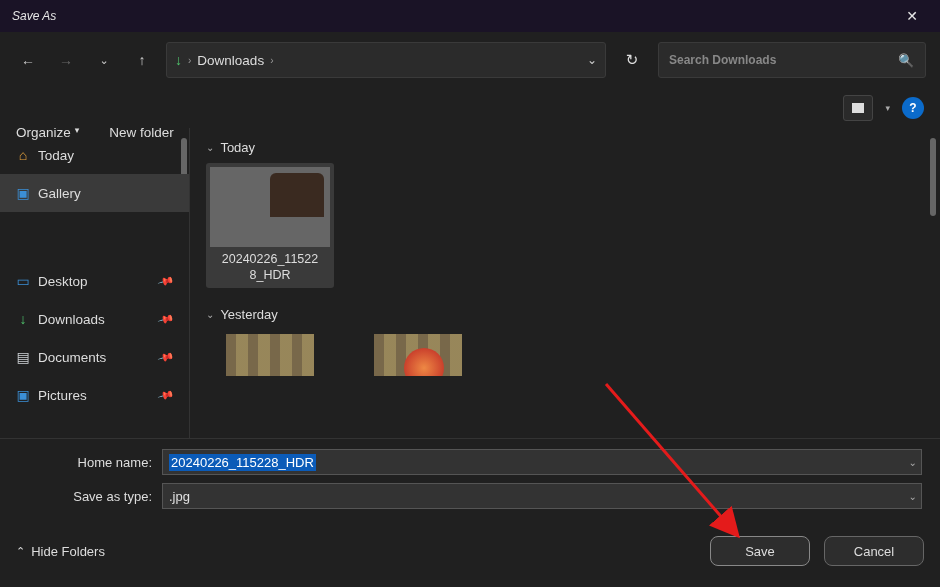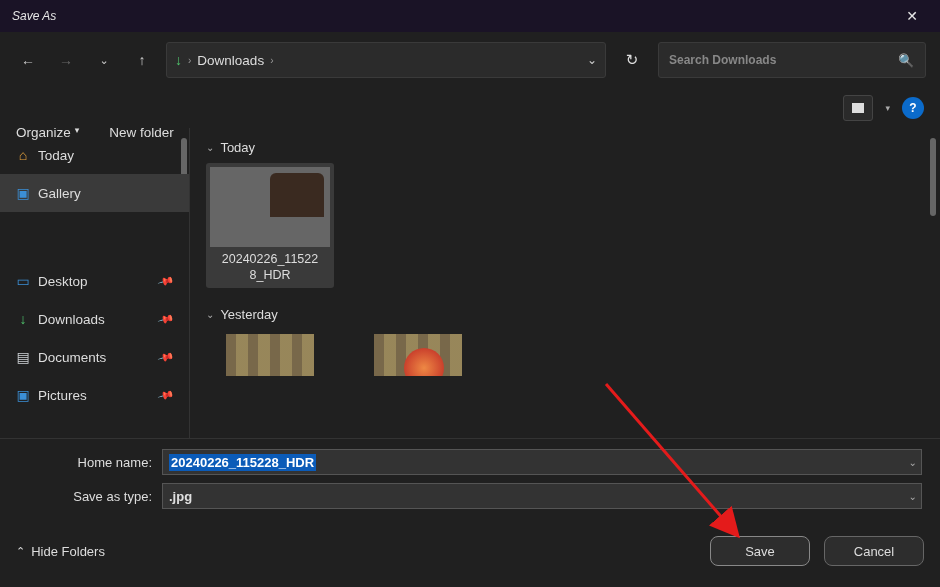--- a/index.html
+++ b/index.html
@@ -66,21 +66,21 @@
 .photo3::after { content: ""; position: absolute; left: 30px; top: 14px; width: 40px; height: 40px; border-radius: 50%; background: radial-gradient(#e84,#b22); }
 .thumb .img.thumb-small { height: 42px; width: 88px; }
 
 .content .scrolltrack { position: absolute; right: 4px; top: 10px; width: 6px; height: 78px; background: #666; border-radius: 3px; }
 
 
 .formpanel { padding: 10px 18px 6px 18px; border-top: 1px solid #333; }
 .formrow { display: flex; align-items: center; gap: 10px; margin-bottom: 8px; }
 .formrow label { width: 134px; text-align: right; font-size: 13px; color: #ddd; }
 .combo { flex: 1; height: 26px; background: #333; border: 1px solid #555; display: flex; align-items: center; padding: 0 6px; font-size: 13px; position: relative; }
-.combo .val { flex: 1; font-weight: bold; }
+.combo .val { flex: 1; }
 .combo .valsel { background: #0b5bb8; color: #fff; padding: 1px 2px; display: inline-block; }
 .combo .drop { position: absolute; right: 4px; font-size: 10px; color: #aaa; }
 
 
 .footer { height: 56px; display: flex; align-items: center; padding: 0 16px; }
 .footer .hide { display: flex; align-items: center; gap: 6px; font-size: 13px; color: #ddd; cursor: pointer; }
 .footer .spacer { flex: 1; }
 .footer .btn { width: 100px; height: 30px; display: flex; align-items: center; justify-content: center; font-size: 13px; border: 1px solid #666; background: #2d2d2d; color: #ddd; cursor: pointer; border-radius: 8px; margin-left: 14px; }
 .footer .btn.primary { border: 1px solid #888; }
 

